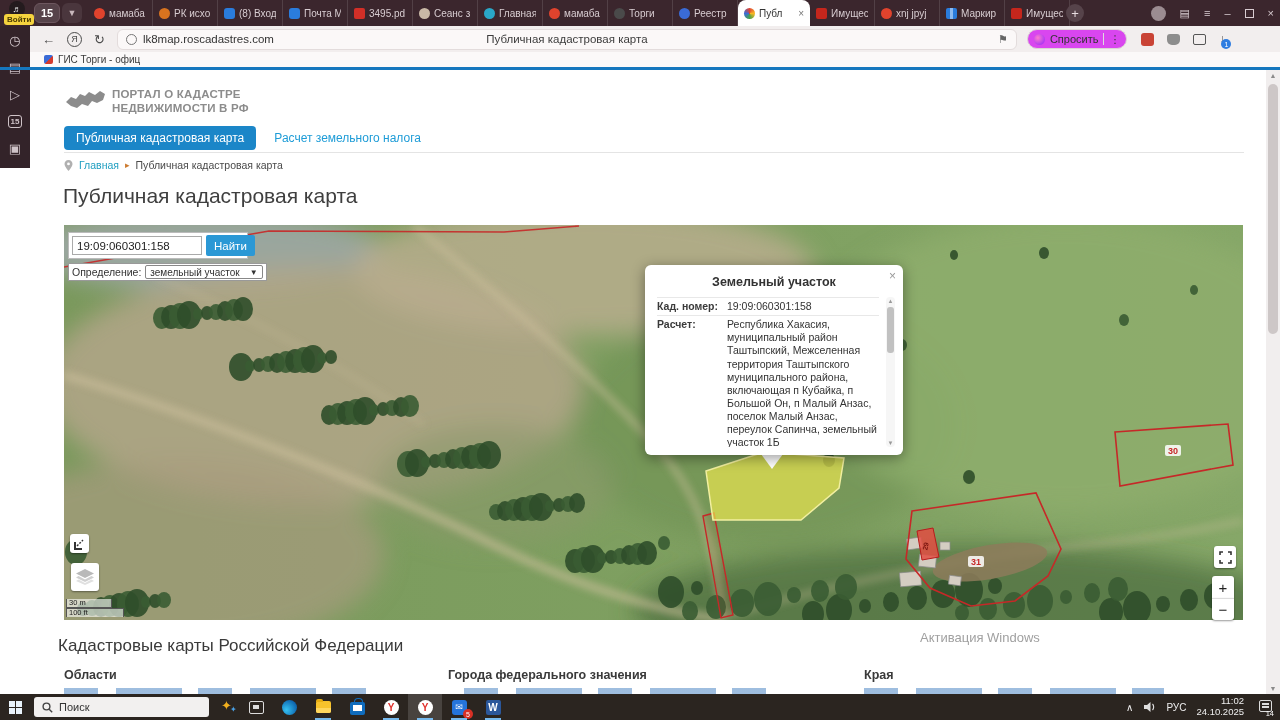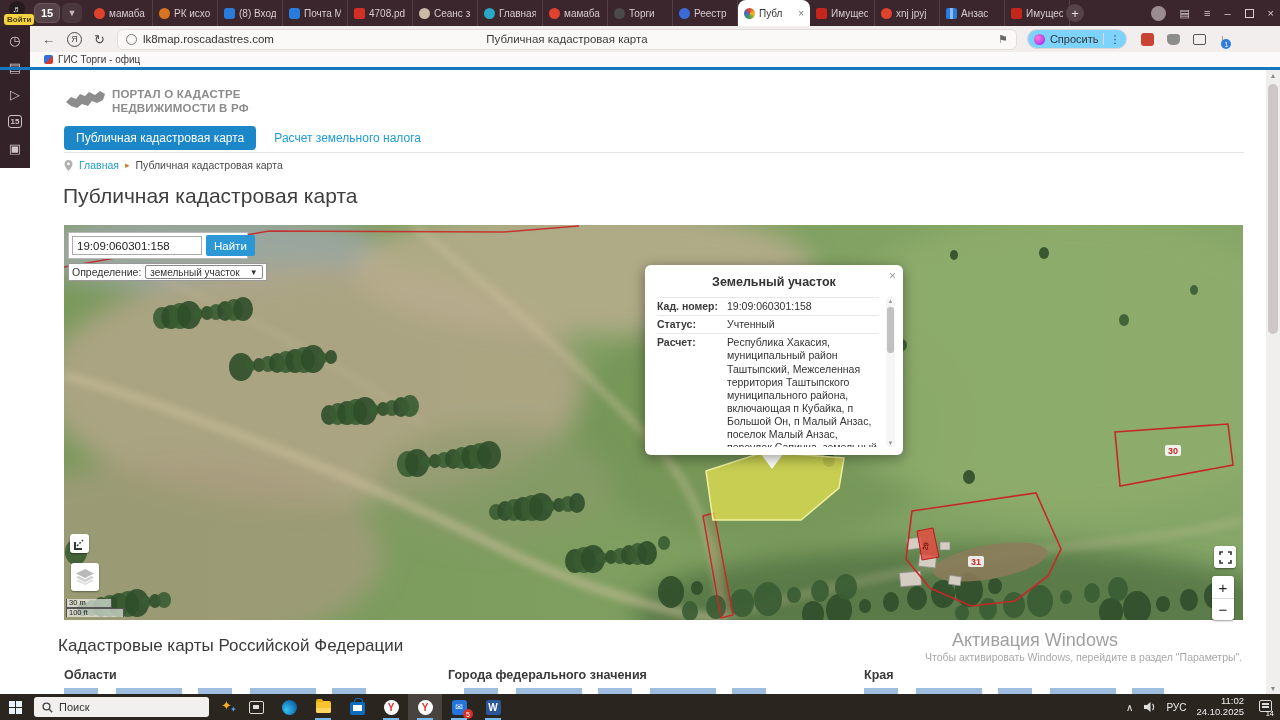--- a/index.html
+++ b/index.html
@@ -38,21 +38,21 @@
   #max-icon { width:9px; height:9px; border:1px solid #d8ccd1; display:inline-block; }
 
   
   #addrbar { left:30px; top:26px; width:1250px; height:26px; background:#f2eeee; display:flex; align-items:center; }
   .nav-ico { color:#4c4c4c; font-size:13px; margin-left:12px; }
   #ya-circle { width:15px; height:15px; border:1.2px solid #4c4c4c; border-radius:50%; font-size:9px; display:flex; align-items:center; justify-content:center; margin-left:12px; color:#4c4c4c; }
   #url-field { position:relative; margin-left:12px; width:900px; height:21px; background:#fbf8f8; border:1px solid #e3dcdc; border-radius:6px; display:flex; align-items:center; font-size:11.5px; color:#333; }
   #site-badge { width:11px; height:11px; border:1.2px solid #777; border-radius:50%; margin:0 6px 0 8px; }
   #page-title-center { position:absolute; left:0; right:0; text-align:center; color:#3c3c3c; font-size:11.5px; }
   #bookmark-flag { position:absolute; right:8px; color:#666; font-size:11px; }
-  #ask-pill { margin-left:10px; height:20px; background:#7dd3fc; border:1px solid #ddd5d5; border-radius:10px; display:flex; align-items:center; padding:0 6px; gap:5px; font-size:11px; color:#333; }
+  #ask-pill { margin-left:10px; height:20px; background:#d946ef; border:1px solid #ddd5d5; border-radius:10px; display:flex; align-items:center; padding:0 6px; gap:5px; font-size:11px; color:#333; }
   #alice-dot { width:11px; height:11px; border-radius:50%; background:radial-gradient(circle at 35% 35%, #ff7ad0, #b13cf0 70%); }
   #ask-sep { width:1px; height:12px; background:#ddd; }
   .ext-row { display:flex; align-items:center; gap:13px; margin-left:14px; }
   #ext-red { width:13px; height:13px; border-radius:3px; background:#c94335; }
   #ext-gray { width:13px; height:11px; border-radius:3px 3px 5px 5px; background:#8d8d8d; }
   #panel-ico { width:13px; height:11px; border:1.3px solid #555; border-radius:2px; }
   #dl-wrap { position:relative; color:#444; font-size:12px; }
   #dl-badge { position:absolute; right:-6px; bottom:-3px; background:#2f7de1; color:#fff; border-radius:50%; width:10px; height:10px; font-size:7px; display:flex; align-items:center; justify-content:center; }
 
   
@@ -107,21 +107,21 @@
   .prow-value { flex:1; padding-left:4px; line-height:1.25; }
   #popup-scroll { position:absolute; right:8px; top:32px; width:9px; height:150px; background:#f6f6f6; border-radius:4px; font-size:6px; color:#999; text-align:center; }
   #popup-thumb { position:absolute; left:1px; top:10px; width:7px; height:46px; background:#c1c1c1; border-radius:3px; }
   #ps-up { position:absolute; top:1px; left:0; right:0; }
   #ps-dn { position:absolute; bottom:1px; left:0; right:0; }
 
   
   #footer-heading { left:58px; top:636px; font-size:17px; font-weight:normal; color:#3a3a3a; }
   .col-title { top:668px; font-size:12.5px; font-weight:bold; color:#3a3a3a; }
   .link-stub { top:688px; height:6px; width:310px; background:repeating-linear-gradient(90deg, rgba(62,124,191,.5) 0 34px, transparent 34px 52px, rgba(62,124,191,.5) 52px 118px, transparent 118px 134px); }
-  #watermark1 { left:952px; top:630px; font-size:18px; color:#a0a0a0; }
+  #watermark1 { left:920px; top:630px; font-size:13px; color:#a0a0a0; }
   #watermark2 { left:925px; top:651px; font-size:10.5px; color:#a8a8a8; }
 
   
   #pg-scroll { left:1266px; top:70px; width:14px; height:624px; background:#f1eeee; }
   #pg-thumb { position:absolute; left:2px; top:14px; width:10px; height:250px; background:#cdc7c7; border-radius:5px; }
   .pg-arrow { position:absolute; left:0; width:14px; text-align:center; font-size:7px; color:#8a8a8a; }
 
   
   #taskbar { left:0; top:694px; width:1280px; height:26px; background:#2b2520; display:flex; align-items:center; color:#eee; }
   #start { width:30px; height:26px; display:flex; align-items:center; justify-content:center; }
@@ -179,21 +179,21 @@
         <div class="tab">
           <span class="fav fav-mail-blue"></span>
           <span class="tab-label">(8) Вход</span>
         </div>
         <div class="tab">
           <span class="fav fav-mail-blue"></span>
           <span class="tab-label">Почта М</span>
         </div>
         <div class="tab">
           <span class="fav fav-pdf-red"></span>
-          <span class="tab-label">4708.pd</span>
+          <span class="tab-label">3495.pd</span>
         </div>
         <div class="tab">
           <span class="fav fav-session"></span>
           <span class="tab-label">Сеанс з</span>
         </div>
         <div class="tab">
           <span class="fav fav-globe-teal"></span>
           <span class="tab-label">Главная</span>
         </div>
         <div class="tab">
@@ -216,21 +216,21 @@
         <div class="tab">
           <span class="fav fav-rts-red"></span>
           <span class="tab-label">Имущес</span>
         </div>
         <div class="tab">
           <span class="fav fav-avatar-red"></span>
           <span class="tab-label">xnj jpyj</span>
         </div>
         <div class="tab">
           <span class="fav fav-chart-blue"></span>
-          <span class="tab-label">Анзас</span>
+          <span class="tab-label">Маркир</span>
         </div>
         <div class="tab">
           <span class="fav fav-rts-red"></span>
           <span class="tab-label">Имущес</span>
         </div>
       </div>
     <div id="newtab-btn">+</div>
     <div id="chrome-right">
       <div id="avatar"></div>
       <span class="winbtn">▤</span>
@@ -517,45 +517,40 @@
   <div id="popup-tail" class="abs"></div>
   <div id="popup" class="abs">
     <span id="popup-close">×</span>
     <div id="popup-title">Земельный участок</div>
     <div id="popup-body">
         <div class="prow">
           <div class="prow-label">Кад. номер:</div>
           <div class="prow-value">19:09:060301:158</div>
         </div>
         <div class="prow">
-          <div class="prow-label">Статус:</div>
-          <div class="prow-value">Учтенный</div>
-        </div>
-        <div class="prow">
           <div class="prow-label">Расчет:</div>
           <div class="prow-value">Республика Хакасия, муниципальный район Таштыпский, Межселенная территория Таштыпского муниципального района, включающая п Кубайка, п Большой Он, п Малый Анзас, поселок Малый Анзас, переулок Сапинча, земельный участок 1Б</div>
         </div>
       </div>
     <div id="popup-scroll">
       <span id="ps-up">▲</span>
       <div id="popup-thumb"></div>
       <span id="ps-dn">▼</span>
     </div>
   </div>
 
   <div id="footer-heading" class="abs">Кадастровые карты Российской Федерации</div>
   <div class="abs col-title" style="left:64px">Области</div>
   <div class="abs col-title" style="left:448px">Города федерального значения</div>
   <div class="abs col-title" style="left:864px">Края</div>
   <div class="abs link-stub" style="left:64px"></div>
   <div class="abs link-stub" style="left:464px"></div>
   <div class="abs link-stub" style="left:864px; width:300px"></div>
 
   <div id="watermark1" class="abs">Активация Windows</div>
-  <div id="watermark2" class="abs">Чтобы активировать Windows, перейдите в раздел "Параметры".</div>
 
   <div id="pg-scroll" class="abs">
     <span class="pg-arrow" style="top:2px">▲</span>
     <div id="pg-thumb"></div>
     <span class="pg-arrow" style="bottom:2px">▼</span>
   </div>
 
   <div id="taskbar" class="abs">
     <div id="start">
         <div id="start-grid">

